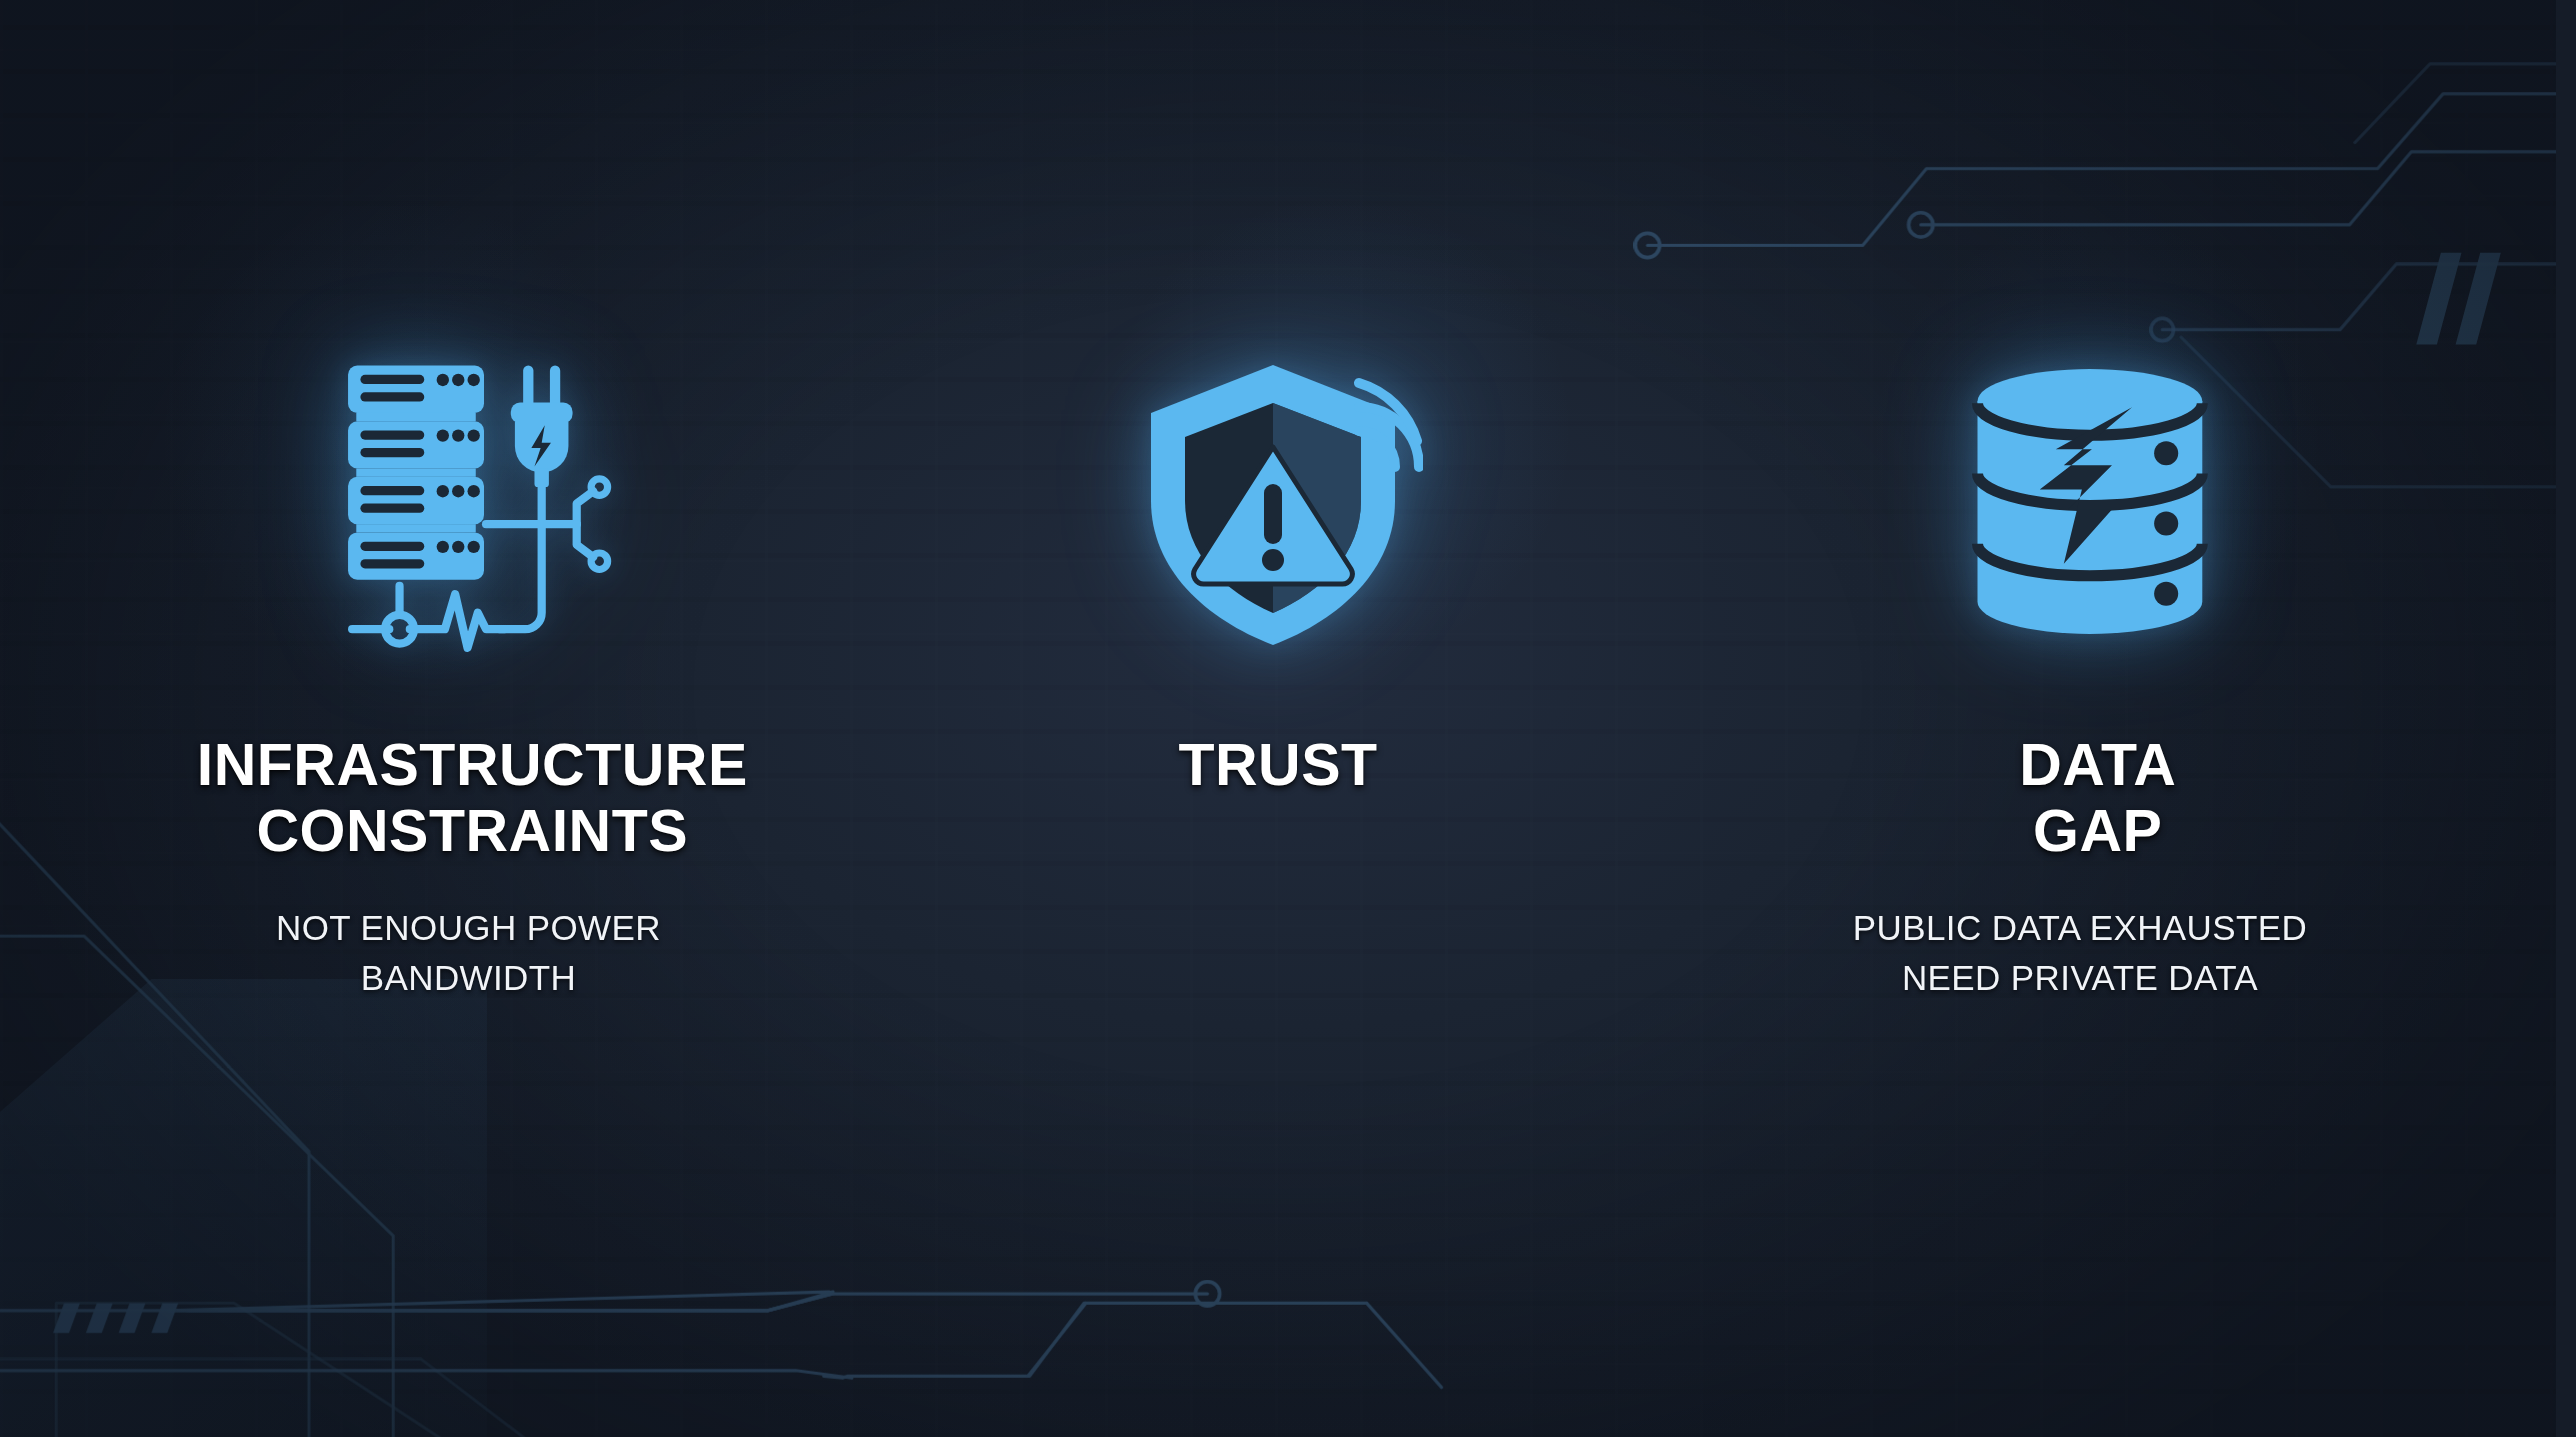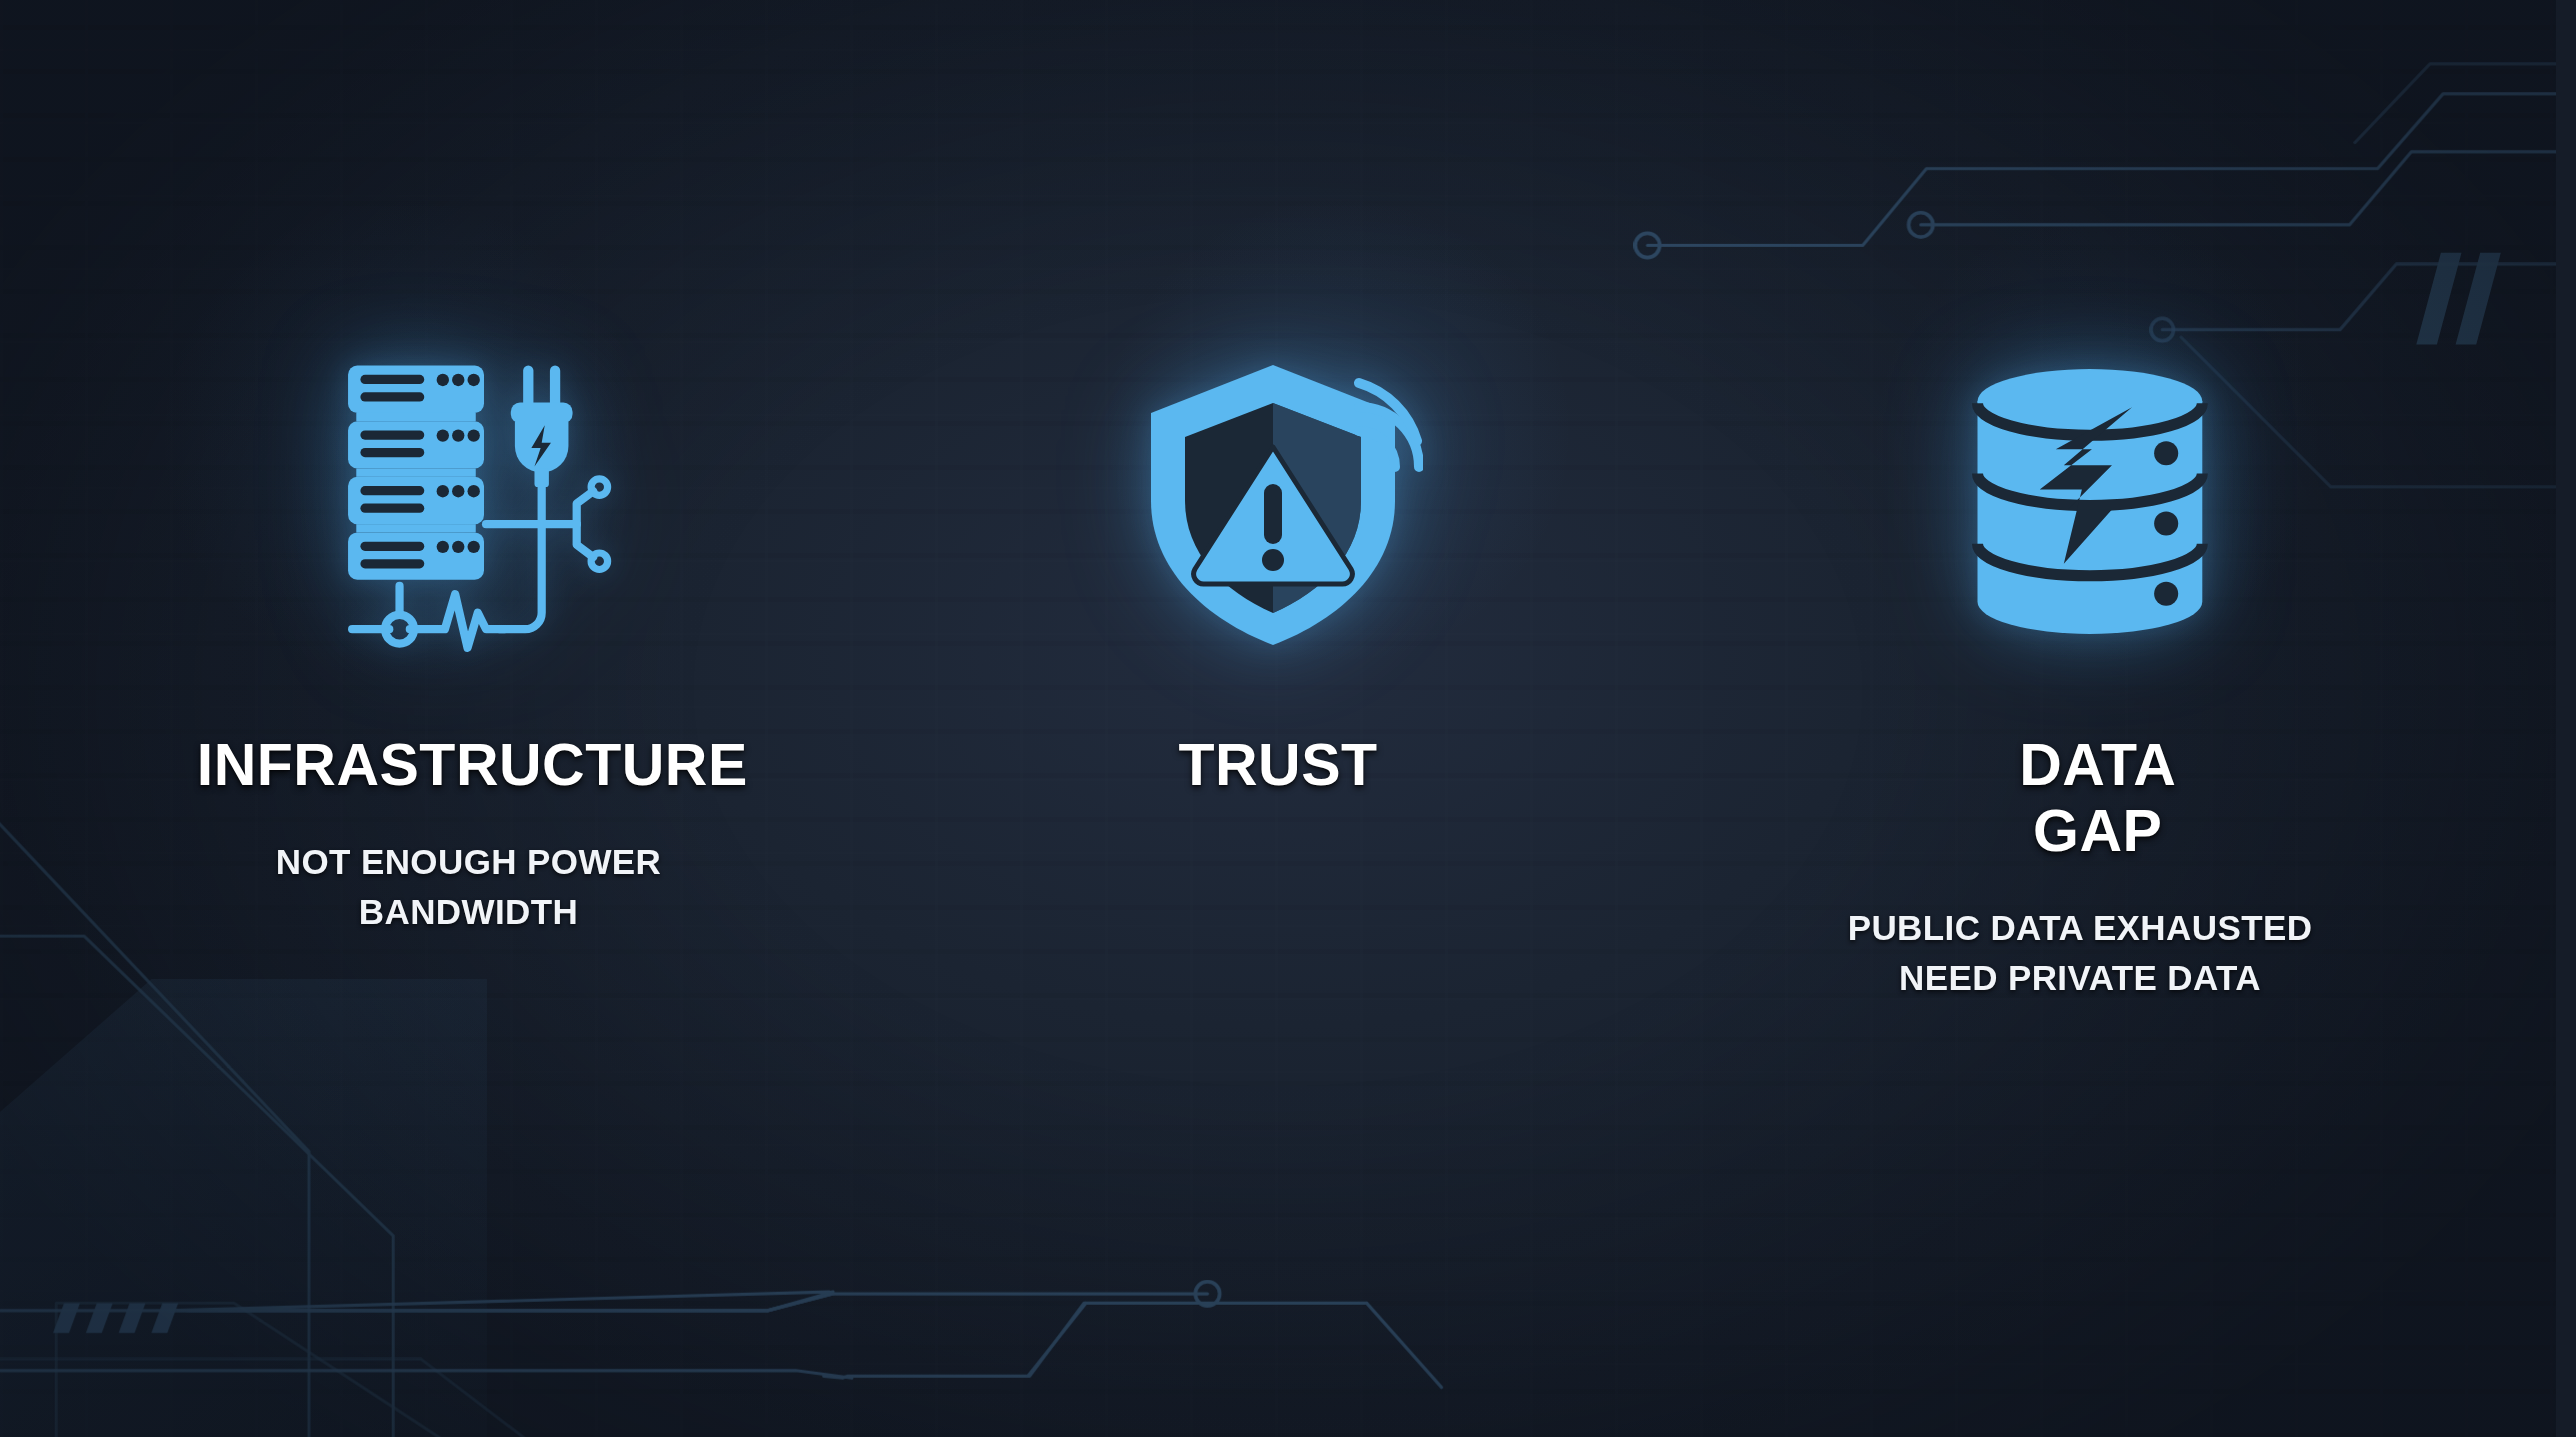--- a/index.html
+++ b/index.html
@@ -92,21 +92,21 @@
     letter-spacing:0.5px;
     text-align:center;
     text-shadow:0 2.8px 6.6px rgba(0,0,0,.72), 0 0.9px 1.9px rgba(0,0,0,.55);
     margin-top:11.2px;
   }
 
   .card-sub {
     margin-top:39px;
     color:#f1f4f8;
     font-size:35px;
-    font-weight:700;
+    font-weight:400;
     line-height:1.42;
     letter-spacing:0.4px;
     text-align:center;
     text-shadow:0 1.9px 4.7px rgba(0,0,0,.7);
   }
   .card-sub span { display:block; white-space:nowrap; }
 
   
   .col-1 .icon-wrap { transform:translateX(7.5px); }
   .col-1 .card-title { transform:translateX(-3.7px); }
@@ -250,20 +250,21 @@
             <path d="M22 274 L58 274"></path>
             <path d="M78 274 L112 274 L122 240 L134 292 L144 258 L152 274 L170 274"></path>
             <path d="M68 232 L68 258"></path>
           </g>
           <circle cx="68" cy="274" r="14" fill="none" stroke="#5bb8f0" stroke-width="8"></circle>
         </svg>
       </div>
 
       <div class="card-title">
         <div>INFRASTRUCTURE</div>
+        <div>CONSTRAINTS</div>
       </div>
 
       <div class="card-sub">
         <span>NOT ENOUGH POWER</span>
         <span>BANDWIDTH</span>
       </div>
     </div>
 
     <div class="col col-2">
       <div class="icon-wrap">

